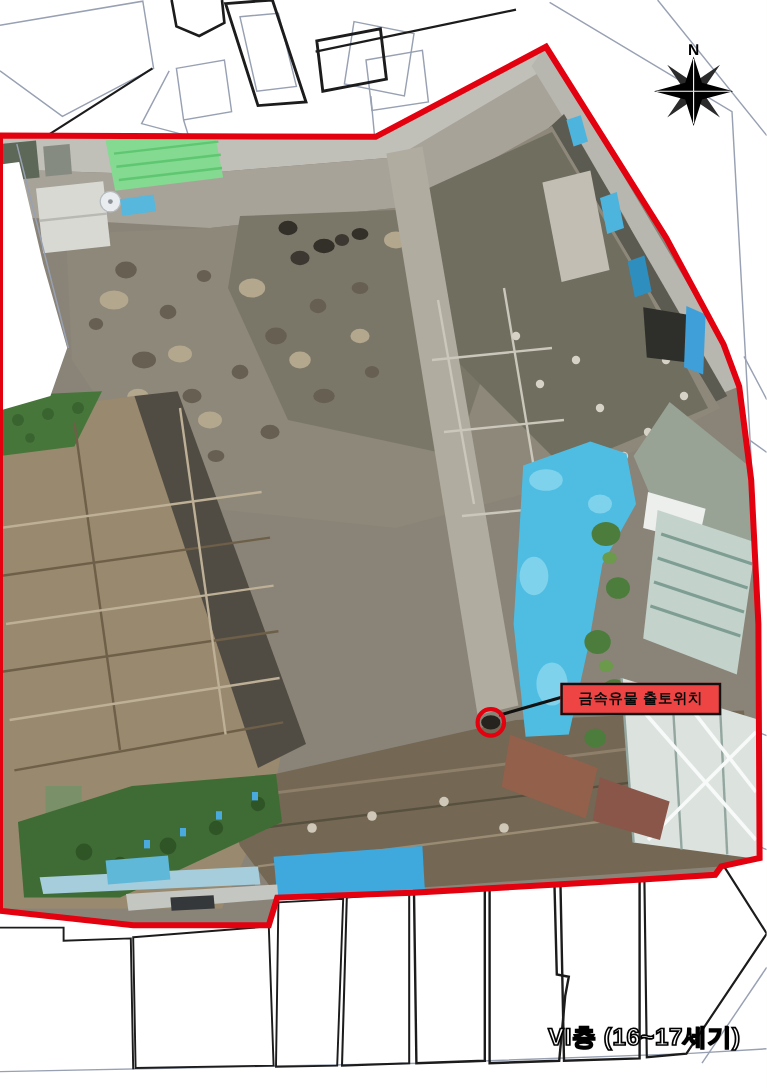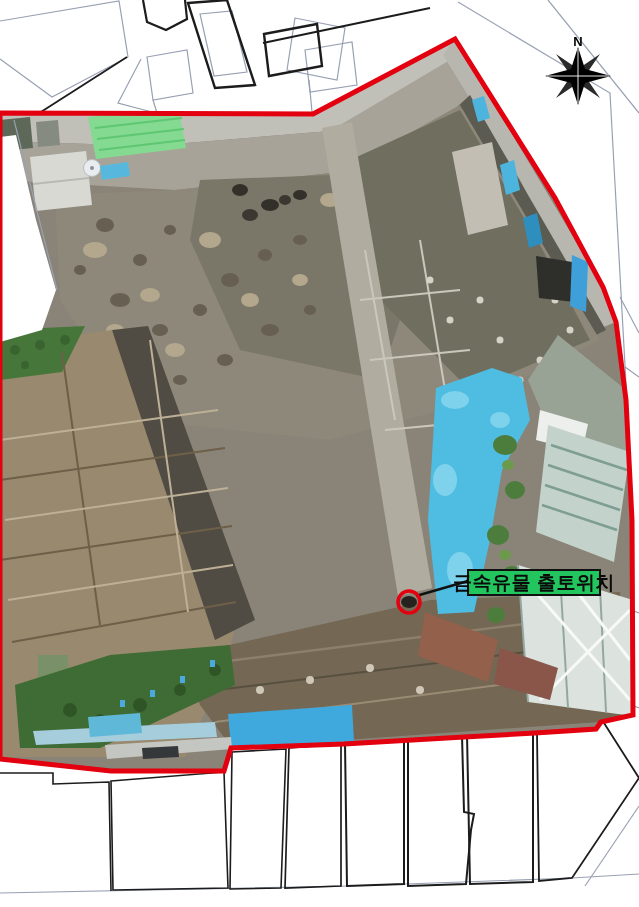--- a/index.html
+++ b/index.html
@@ -1,23 +1,23 @@
 <!DOCTYPE html>
 <html><head>
 <meta charset="utf-8">
 <style>
   html,body{margin:0;padding:0;background:#ffffff;}
   #canvas{position:relative;width:639px;height:907px;background:#ffffff;overflow:hidden;
           font-family:"Liberation Sans","DejaVu Sans",sans-serif;}
   #mapsvg{position:absolute;left:0;top:0;width:639px;height:907px;}
   .label-box{
     position:absolute;left:467px;top:569px;width:130px;height:23px;
-    background:#22c55e;border:2.5px solid #111;
+    background:#ef4444;border:2.5px solid #111;
     display:flex;align-items:center;justify-content:center;
-    font-size:19px;font-weight:bold;color:#0a0a0a;letter-spacing:0.5px;white-space:nowrap;
+    font-size:12px;font-weight:bold;color:#0a0a0a;letter-spacing:0.5px;white-space:nowrap;
   }
   .layer-caption{
     position:absolute;left:452px;top:851px;width:170px;height:28px;
     text-align:center;font-size:20px;font-weight:800;white-space:nowrap;
     color:#ffffff;-webkit-text-stroke:1.4px #000;
     text-shadow:0 0 1px #000;
     letter-spacing:0.5px;
   }
 </style>
 </head>
@@ -284,14 +284,15 @@
       <line x1="578" y1="76" x2="578" y2="49"></line>
           <line x1="578" y1="76" x2="609" y2="76"></line>
       <line x1="578" y1="76" x2="578" y2="103"></line>
           <line x1="578" y1="76" x2="547" y2="76"></line>
     </g>
   </g>
 </svg>
 
 <div class="label-box">금속유물 출토위치</div>
 
+<div class="layer-caption">VI층 (16~17세기)</div>
 
 </div>
 
 </body></html>

